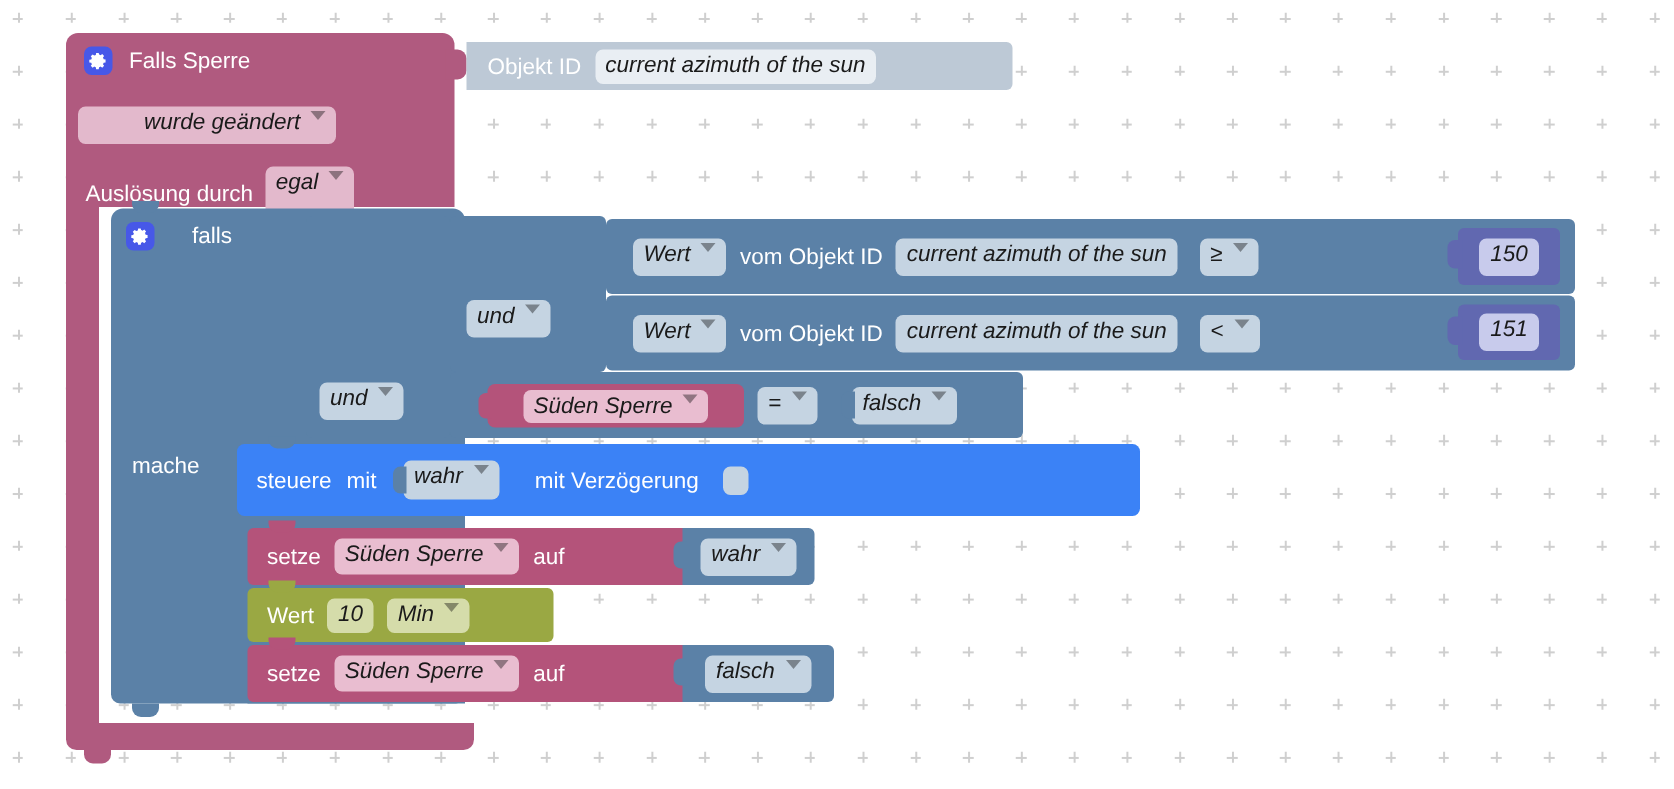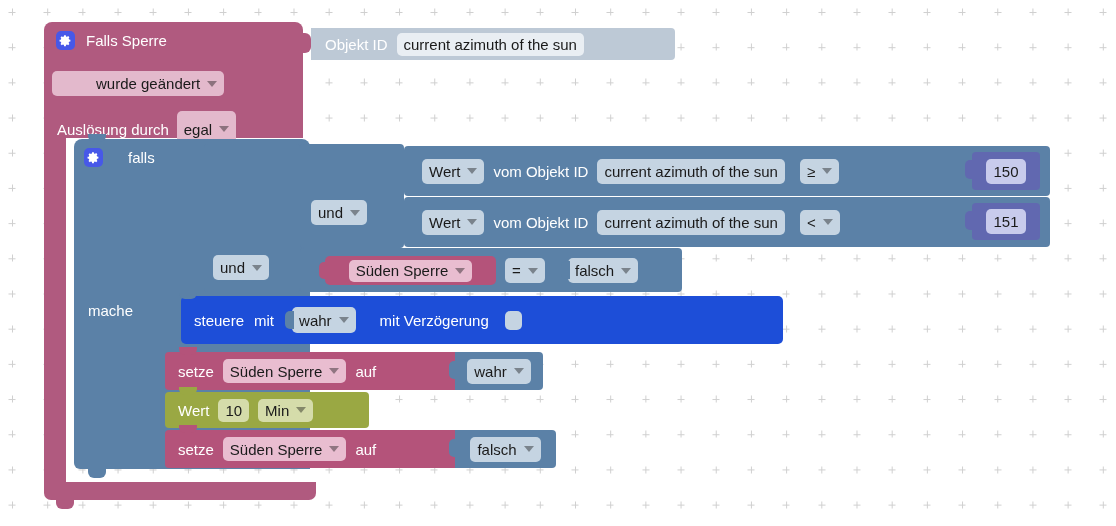--- a/index.html
+++ b/index.html
@@ -44,29 +44,29 @@
     color: #ffffff;
     font-size: 15px;
     line-height: 1;
     white-space: nowrap;
     user-select: none;
   }
 
   
   .field {
     display: inline-flex;
-    align-items: center;
     gap: 6px;
     border-radius: 5px;
     padding: 3px 7px;
     font-size: 15px;
     line-height: 1;
     color: #1a1a1a;
     white-space: nowrap;
     box-sizing: border-box;
+    font-style: italic;
   }
   .caret {
     width: 0; height: 0;
     border-left: 5px solid transparent;
     border-right: 5px solid transparent;
     border-top: 6px solid rgba(0,0,0,.38);
     display: inline-block;
     margin-left: 1px;
   }      
 
@@ -242,21 +242,21 @@
   <span>=</span>
   <i class="caret"></i>
 </div>
 
 <div class="blk field f-onblue" style="left:568px; top:258px; height:25px;">
   <span>falsch</span>
   <i class="caret"></i>
 </div>
 <div class="blk" style="left:561px; top:261px; width:9px; height:18px; background:#5b81a7; border-radius:5px 0 0 5px;"></div>
 
-<div class="blk" style="left:181px; top:296px; width:602px; height:48px; background:#1d4ed8; border-radius:5px;">
+<div class="blk" style="left:158px; top:296px; width:602px; height:48px; background:#3b82f6; border-radius:5px;">
   <div class="row" style="height:100%; padding-left:13px; gap:10px;">
     <span class="txt">steuere</span>
     <span class="txt">mit</span>
     <span style="position:relative; display:inline-flex; align-items:center; margin-left:8px;">
       <span class="blk" style="left:-7px; top:4px; width:9px; height:18px; background:#5b81a7; border-radius:5px 0 0 5px;"></span>
       <span class="field f-onblue" style="height:26px;">
         <span>wahr</span>
         <i class="caret"></i>
       </span>
     </span>

